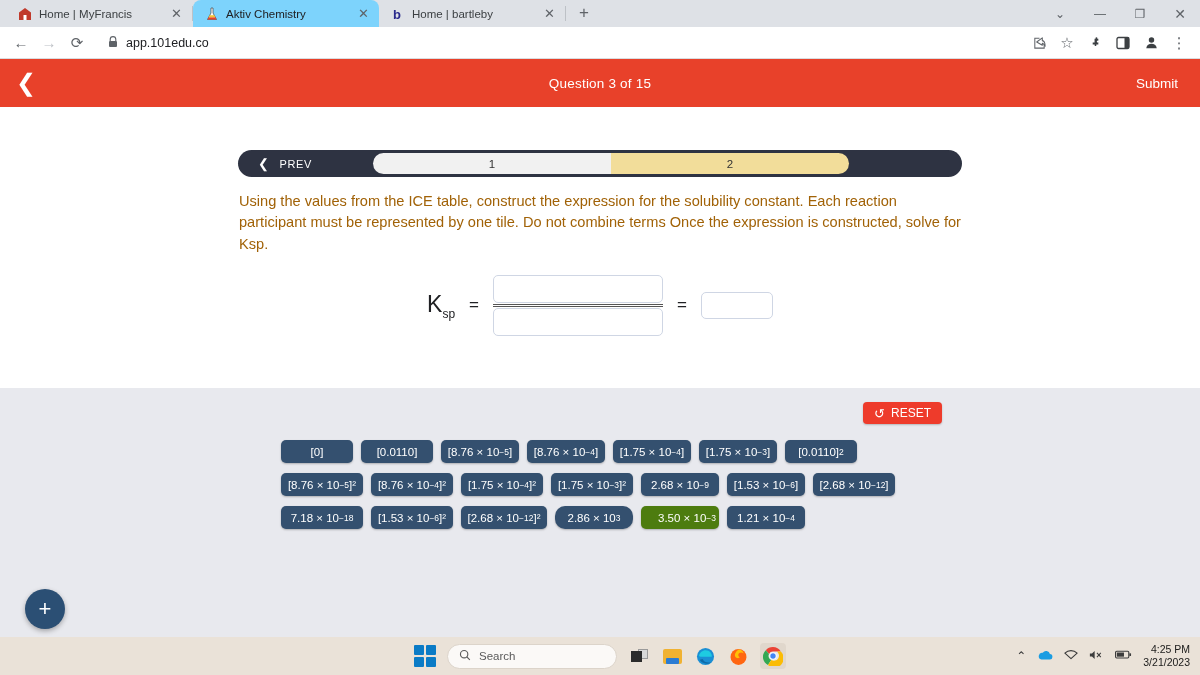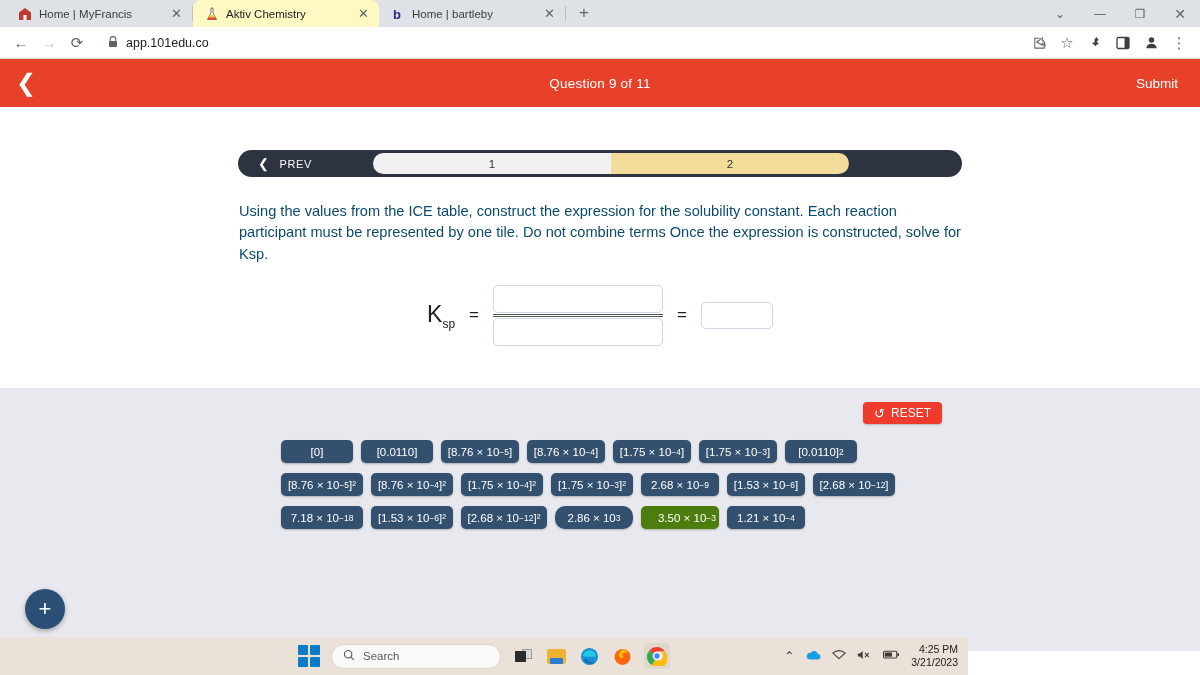--- a/index.html
+++ b/index.html
@@ -26,21 +26,21 @@
     display: flex;
     align-items: center;
     gap: 7px;
     padding: 0 8px 0 11px;
     font-size: 11.5px;
     color: #3c4043;
     border-radius: 8px 8px 0 0;
     position: relative;
   }
   .tab.inactive { background: #dee1e6; }
-  .tab.active { background: #fef9c3; color:#202124; }
+  .tab.active { background: #7dd3fc; color:#202124; }
   .tab .favicon {
     width: 15px; height: 15px; flex: 0 0 15px;
     display:flex; align-items:center; justify-content:center;
     font-size: 12px; line-height: 1;
   }
   .tab .tab-title {
     flex: 1 1 auto;
     white-space: nowrap; overflow: hidden; text-overflow: ellipsis;
   }
   .tab .tab-close {
@@ -134,22 +134,22 @@
   }
   .prevbtn .chev { font-size: 13px; font-weight: 300; }
   .part {
     height: 21px; display:flex; align-items:center; justify-content:center;
     font-size: 11.5px;
   }
   .part.p1 { flex: 0 0 238px; background:#f1f1f1; color:#333; border-radius: 11px 0 0 11px; }
   .part.p2 { flex: 0 0 238px; background:#f2dd9a; color:#333; border-radius: 0 11px 11px 0; }
 
   .subprompt {
-    width: 722px; margin: 24px auto 0 auto;
-    font-size: 14.6px; line-height: 1.46; color: #0c4a6e;
+    width: 722px; margin: 14px auto 0 auto;
+    font-size: 14.6px; line-height: 1.46; color: #a16207;
   }
 
   .expr {
     display:flex; align-items:center; justify-content:center;
     margin-top: 20px; gap: 0;
   }
   .ksp { font-size: 23px; color:#202124; }
   .ksp sub { font-size: 12px; text-align: right; }
   .eq { font-size: 17px; color:#202124; margin: 0 14px; }
   .frac { display:flex; flex-direction:column; align-items:center; }
@@ -207,21 +207,21 @@
     width: 40px; height: 40px; border-radius: 50%;
     background: #2b4f74; color:#fff;
     display:flex; align-items:center; justify-content:center;
     font-size: 22px; font-weight: 300;
     box-shadow: 0 2px 5px rgba(0,0,0,.3);
   }
 
   
   .taskbar {
     position:absolute; left:0; bottom:0;
-    width: 968px; height: 38px;
+    width: 1200px; height: 38px;
     background: #eae2d8;
     display:flex; align-items:center;
   }
   .tb-center {
     position:absolute; left:0; right:0;
     display:flex; align-items:center; justify-content:center; gap: 11px;
   }
   .startbtn { width:22px; height:22px; display:grid; grid-template-columns:1fr 1fr; grid-template-rows:1fr 1fr; gap:2px; }
   .startbtn i { background:#0a7bc6; border-radius:1px; display:block; }
   .searchbox {
@@ -338,21 +338,21 @@
             <circle cx="8" cy="5.4" r="2.9" fill="#3c4043"></circle>
             <path d="M2.4 14c.6-3.2 2.9-4.6 5.6-4.6S13 10.8 13.6 14z" fill="#3c4043"></path>
           </svg>
       </div>
       <div class="tb-btn">⋮</div>
     </div>
   </div>
 
   <div class="appheader" style="background: rgb(232, 65, 42);">
     <div class="back">❮</div>
-    <div class="qtitle">Question 9 of 11</div>
+    <div class="qtitle">Question 3 of 15</div>
     <div class="submit">Submit</div>
   </div>
 
   <div class="qbody">
 
 
     <div class="partsbar">
       <div class="prevbtn">
         <span class="chev">❮</span>
         <span>PREV</span>

